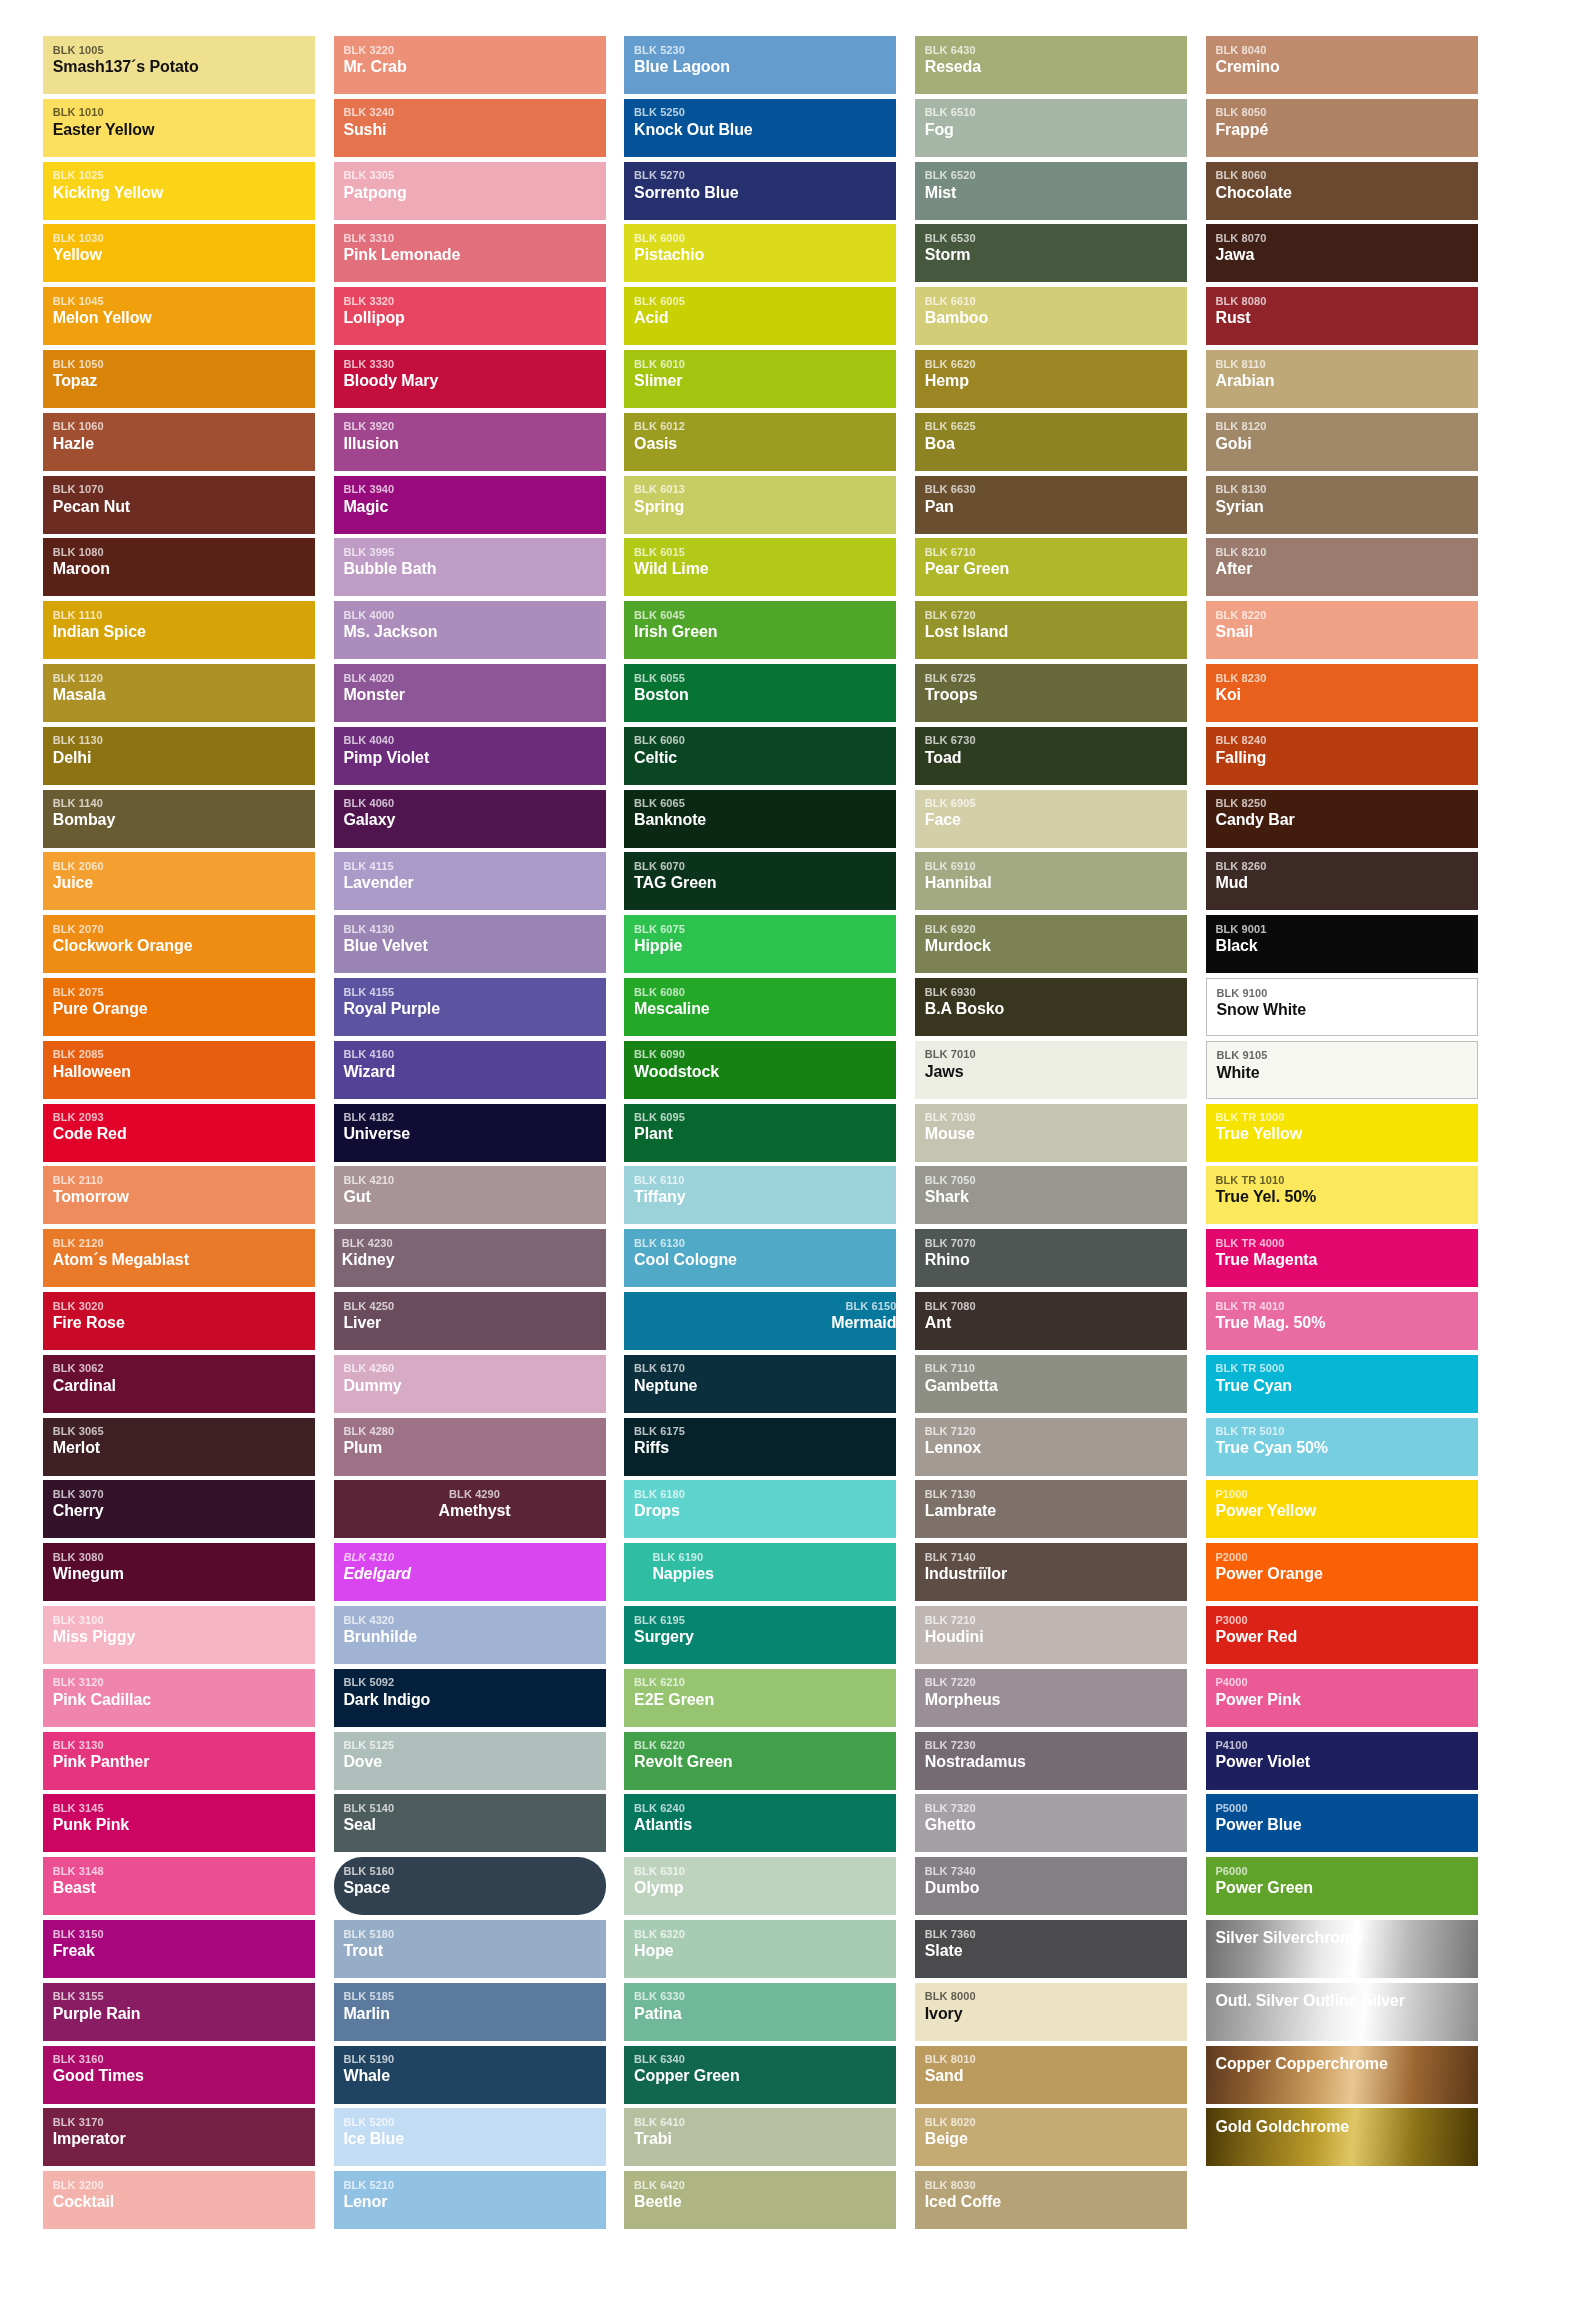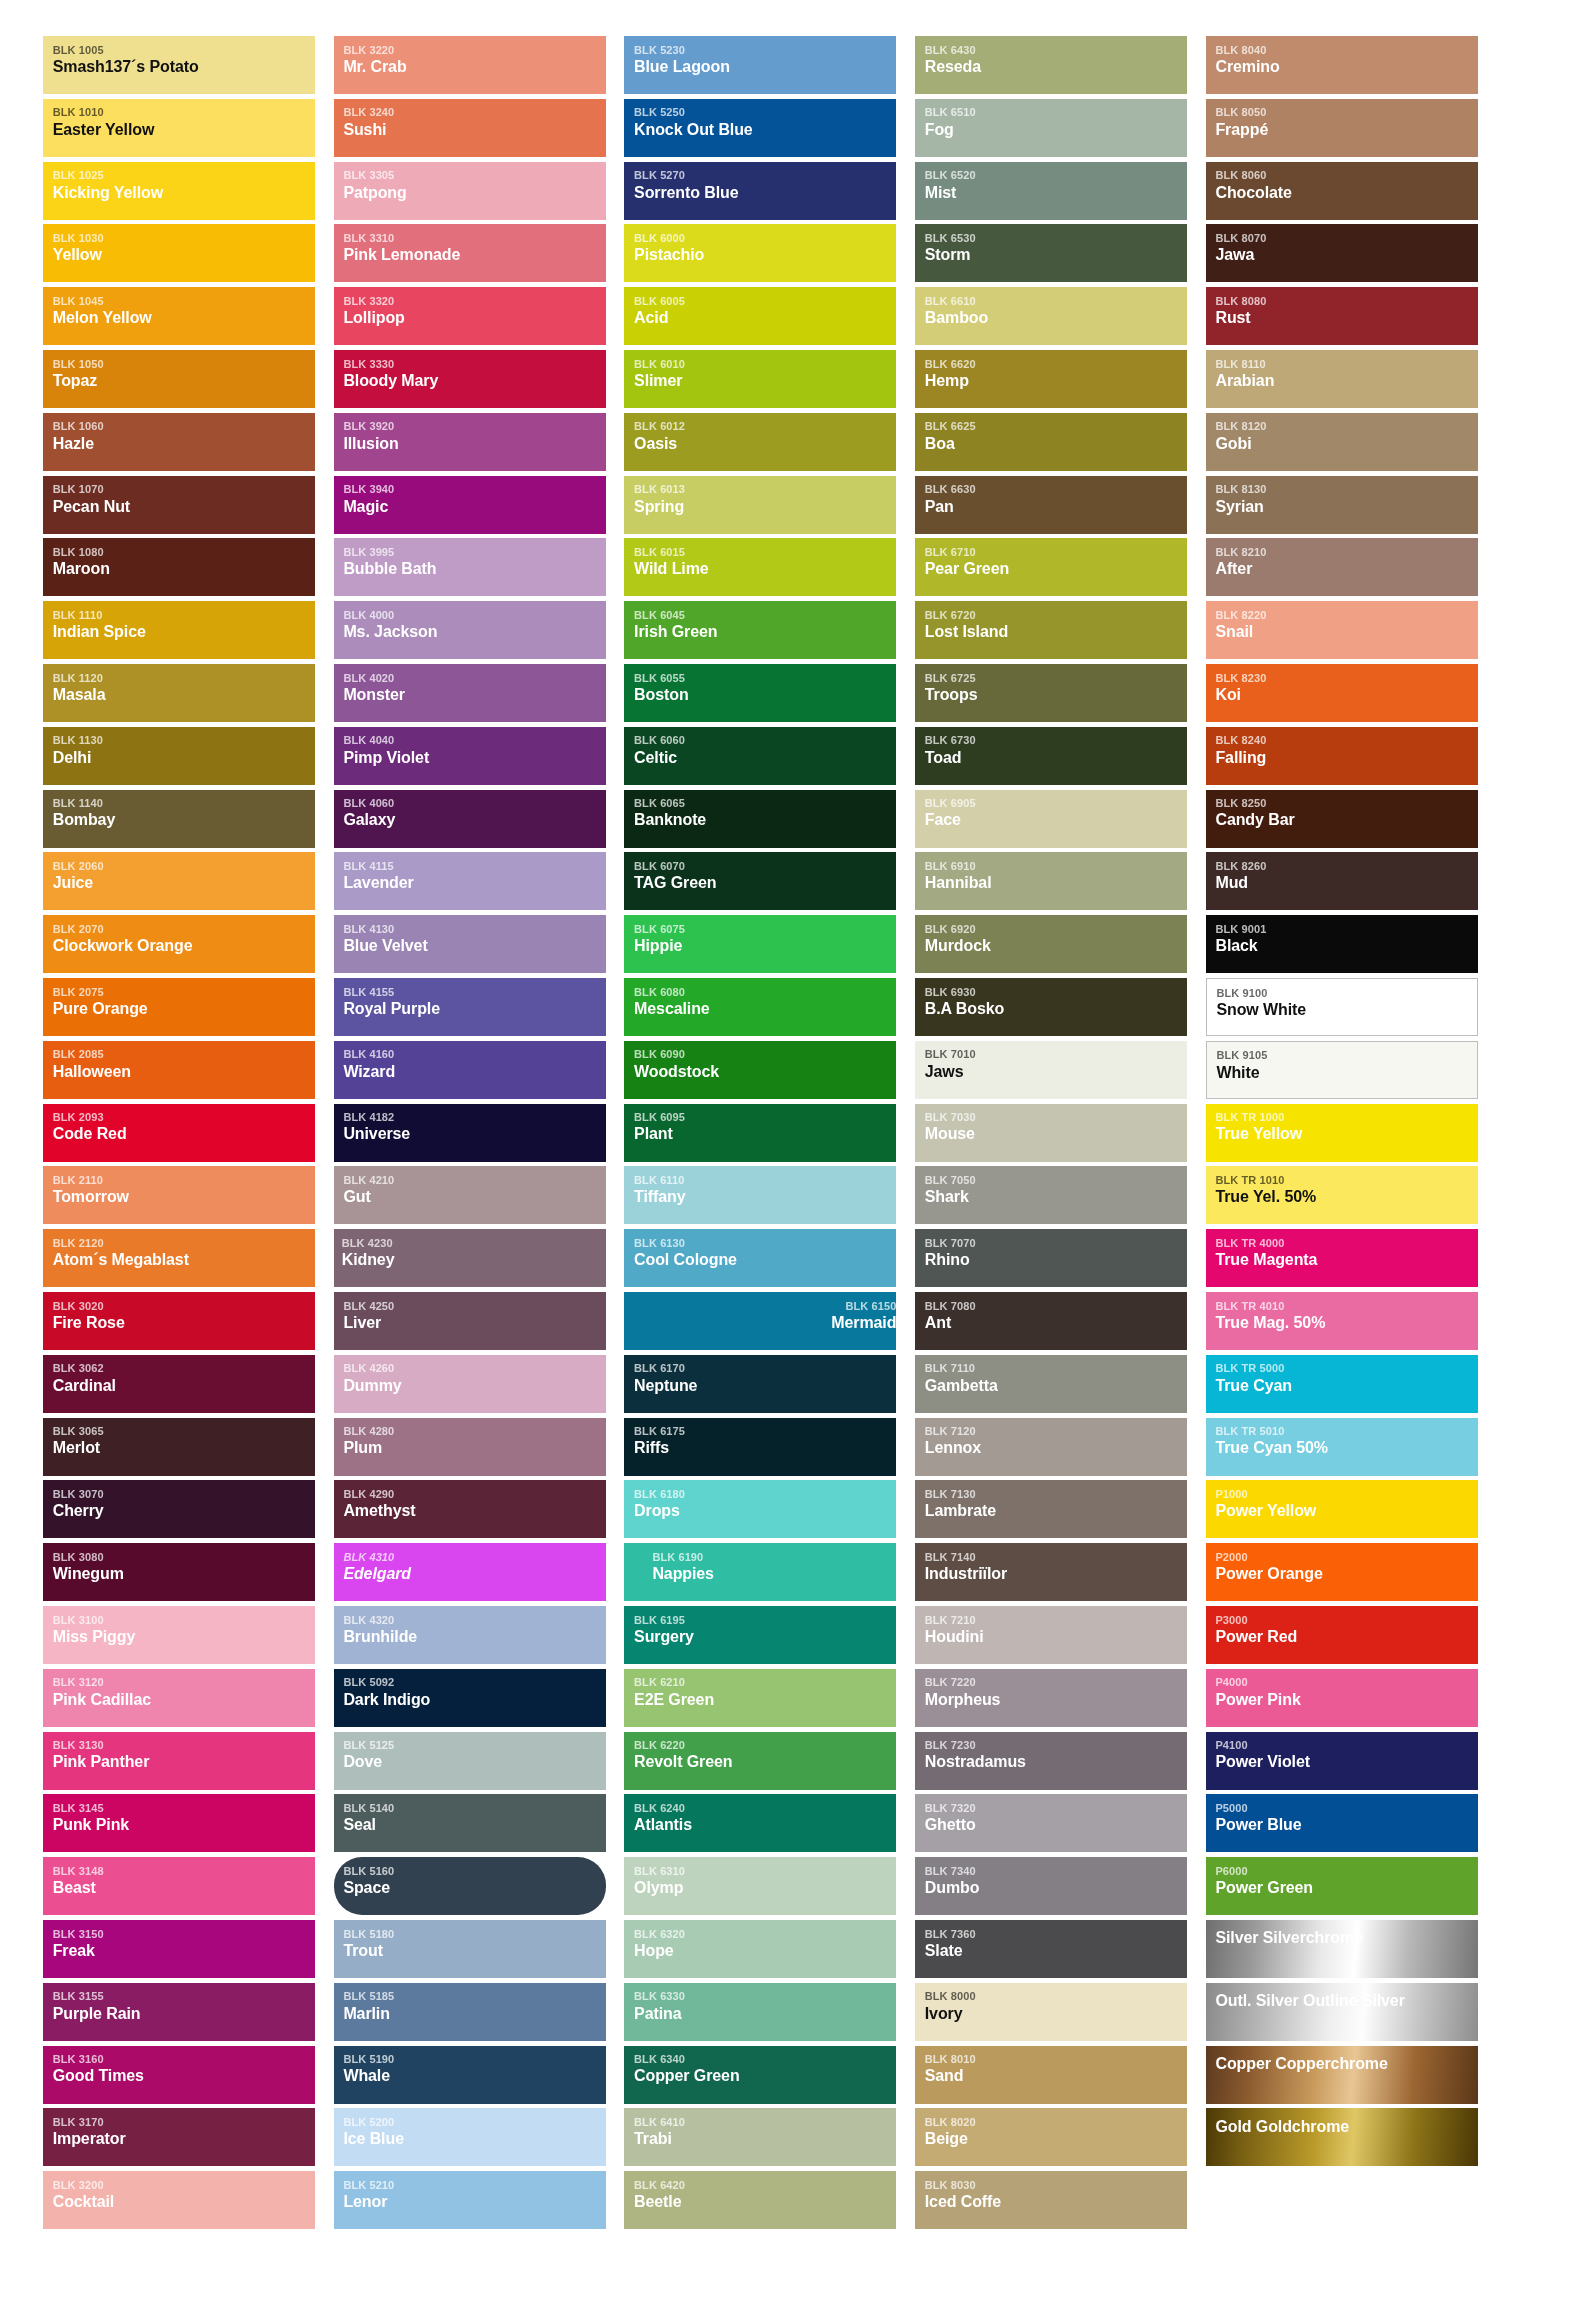--- a/index.html
+++ b/index.html
@@ -299,21 +299,21 @@
           <div class="nm">Liver</div>
         </div>
         <div class="swatch t-light" style="background-color: rgb(215, 171, 196);">
           <div class="code">BLK 4260</div>
           <div class="nm">Dummy</div>
         </div>
         <div class="swatch t-light" style="background-color: rgb(157, 113, 134);">
           <div class="code">BLK 4280</div>
           <div class="nm">Plum</div>
         </div>
-        <div class="swatch t-light" style="background-color: rgb(91, 36, 55);">
+        <div class="swatch t-light" style="background-color: rgb(91, 36, 55); text-align: center;">
           <div class="code">BLK 4290</div>
           <div class="nm">Amethyst</div>
         </div>
         <div class="swatch t-light" style="background-color: #d946ef; font-style: italic;">
           <div class="code">BLK 4310</div>
           <div class="nm">Edelgard</div>
         </div>
         <div class="swatch t-light" style="background-color: rgb(161, 179, 210);">
           <div class="code">BLK 4320</div>
           <div class="nm">Brunhilde</div>

